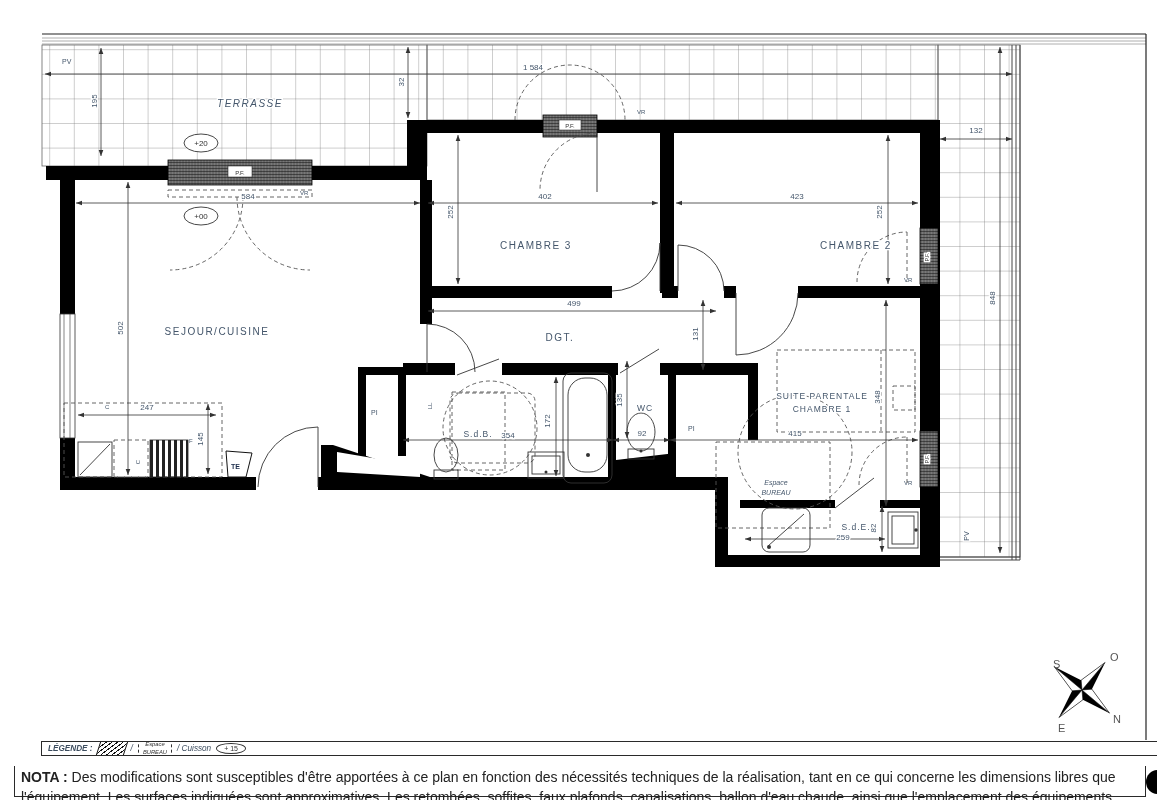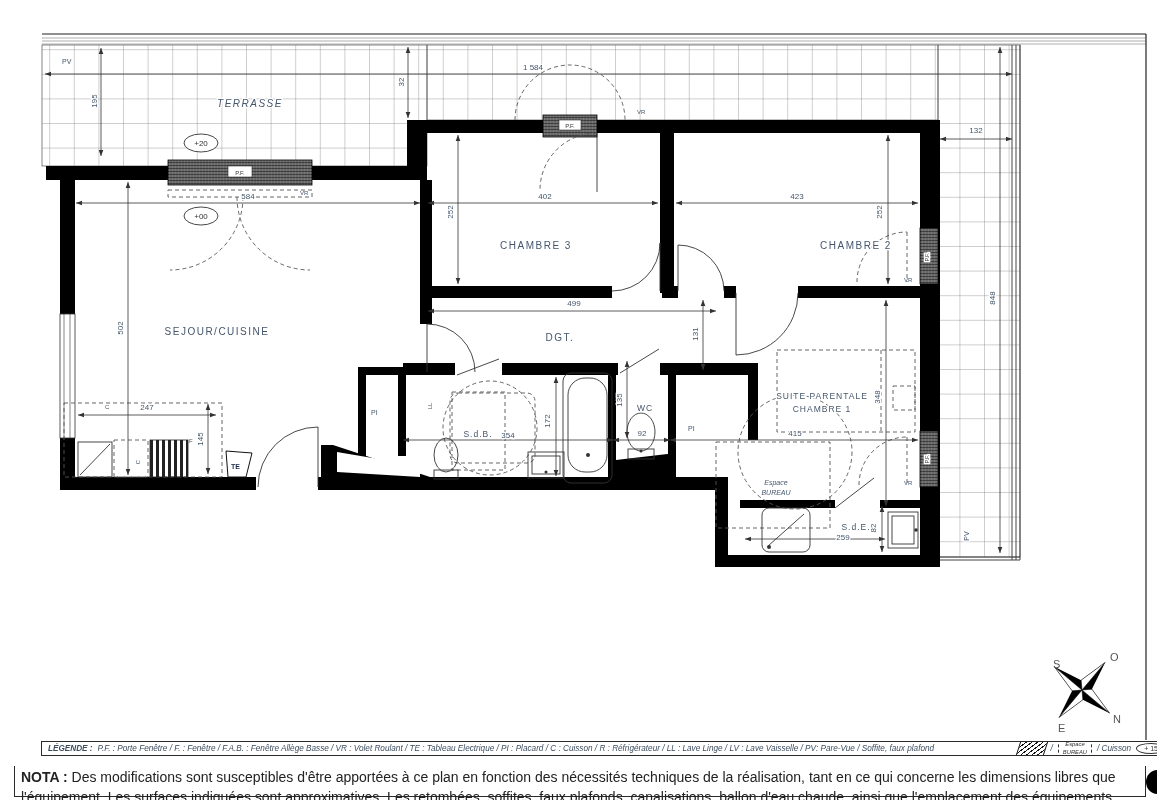--- a/index.html
+++ b/index.html
@@ -312,21 +312,20 @@
     <text x="1053" y="668" font-size="11" fill="#555">S</text>
     <text x="1110" y="661" font-size="11" fill="#555">O</text>
     <text x="1058" y="732" font-size="11" fill="#555">E</text>
     <text x="1113" y="723" font-size="11" fill="#555">N</text>
   </g>
 </svg>
 
 
 <div class="legend-bar">
   <span style="font-weight:bold;font-style:italic;">LÉGENDE :</span>
-  <span class="lg-text">P.F. : Porte Fenêtre / F. : Fenêtre / F.A.B. : Fenêtre Allège Basse / VR : Volet Roulant / TE : Tableau Électrique / PI : Placard / C : Cuisson / R : Réfrigérateur / LL : Lave Linge / LV : Lave Vaisselle / PV: Pare-Vue / Soffite, faux plafond</span>
   <span class="swatch"></span>
   <span>/</span>
   <span class="espace-box">
     <span>Espace</span><br>
     <span>BUREAU</span>
   </span>
   <span>/ Cuisson</span>
   <span class="niveau-ellipse">+ 15</span>
 </div>
 

